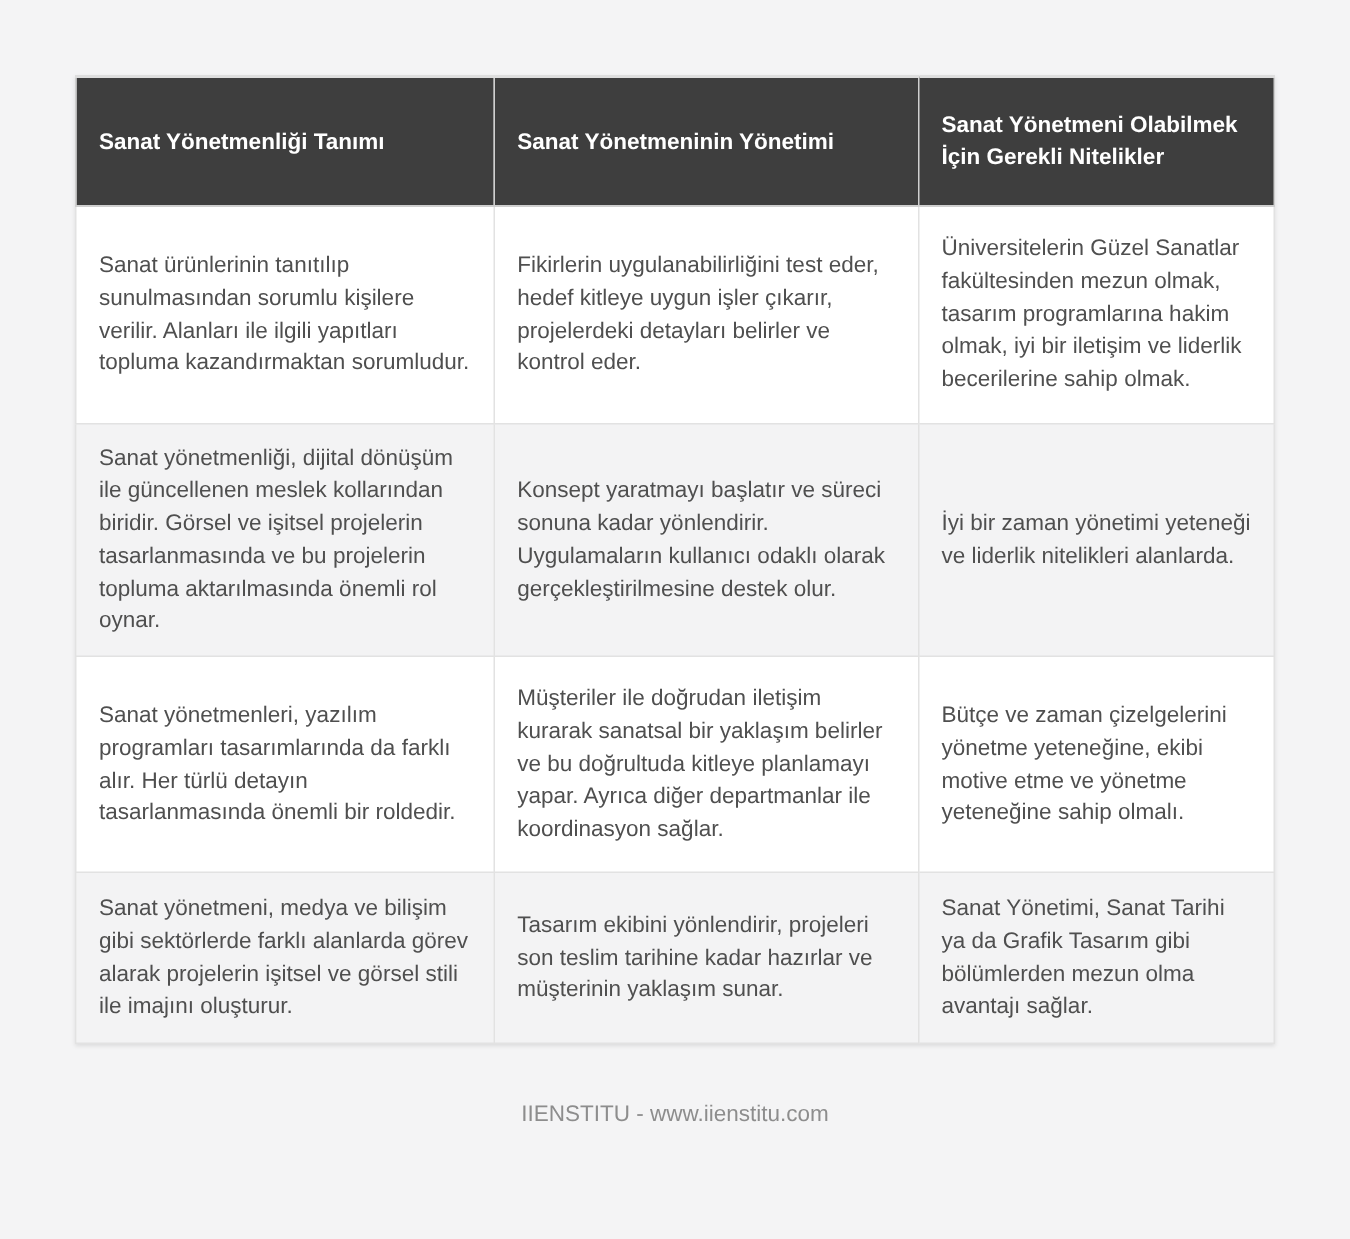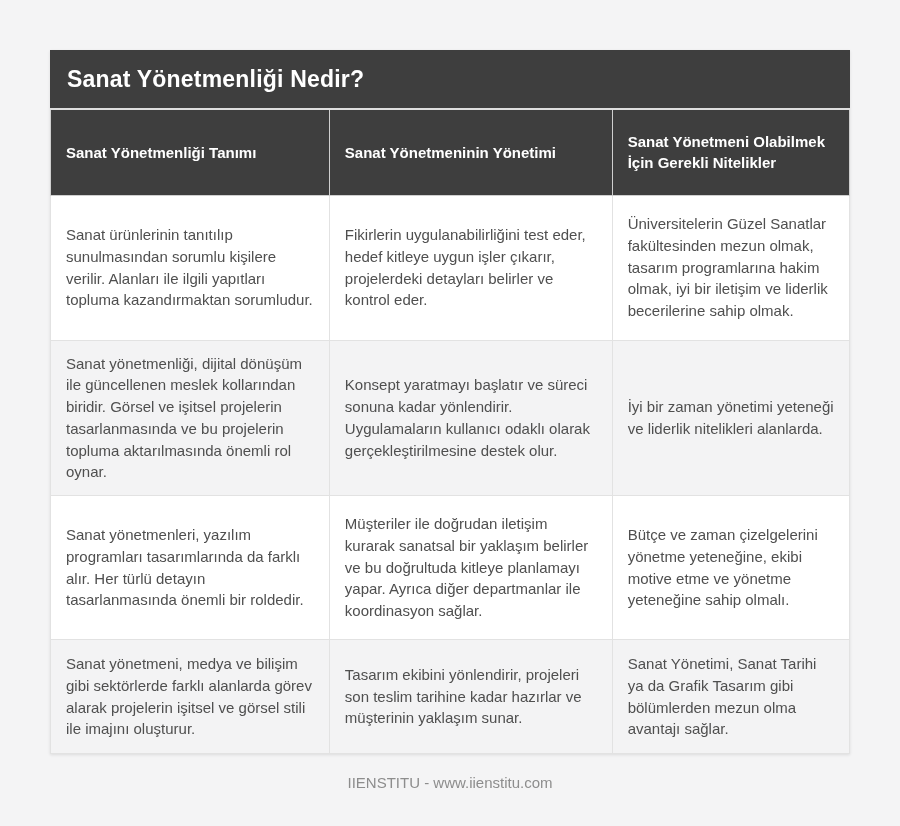--- a/index.html
+++ b/index.html
@@ -69,28 +69,27 @@
 
   table.info-table tbody tr:nth-child(1) { height: 145px; }
   table.info-table tbody tr:nth-child(2) { height: 143px; }
   table.info-table tbody tr:nth-child(3) { height: 144px; }
   table.info-table tbody tr:nth-child(4) { height: 114px; }
 
   .footer {
     text-align: center;
     color: #8d8d8d;
     font-size: 15px;
-    margin-top: 20px;
+    margin-top: 38px;
   }
 </style>
 </head>
 <body>
 
 <div class="card">
-  <div class="title-bar">Sanat Yönetmenliği Nedir?</div>
 
   <table class="info-table">
     <colgroup>
       <col class="c1">
         <col class="c2">
         <col class="c3">
     </colgroup>
     <thead>
       <tr>
         <th>Sanat Yönetmenliği Tanımı</th>

